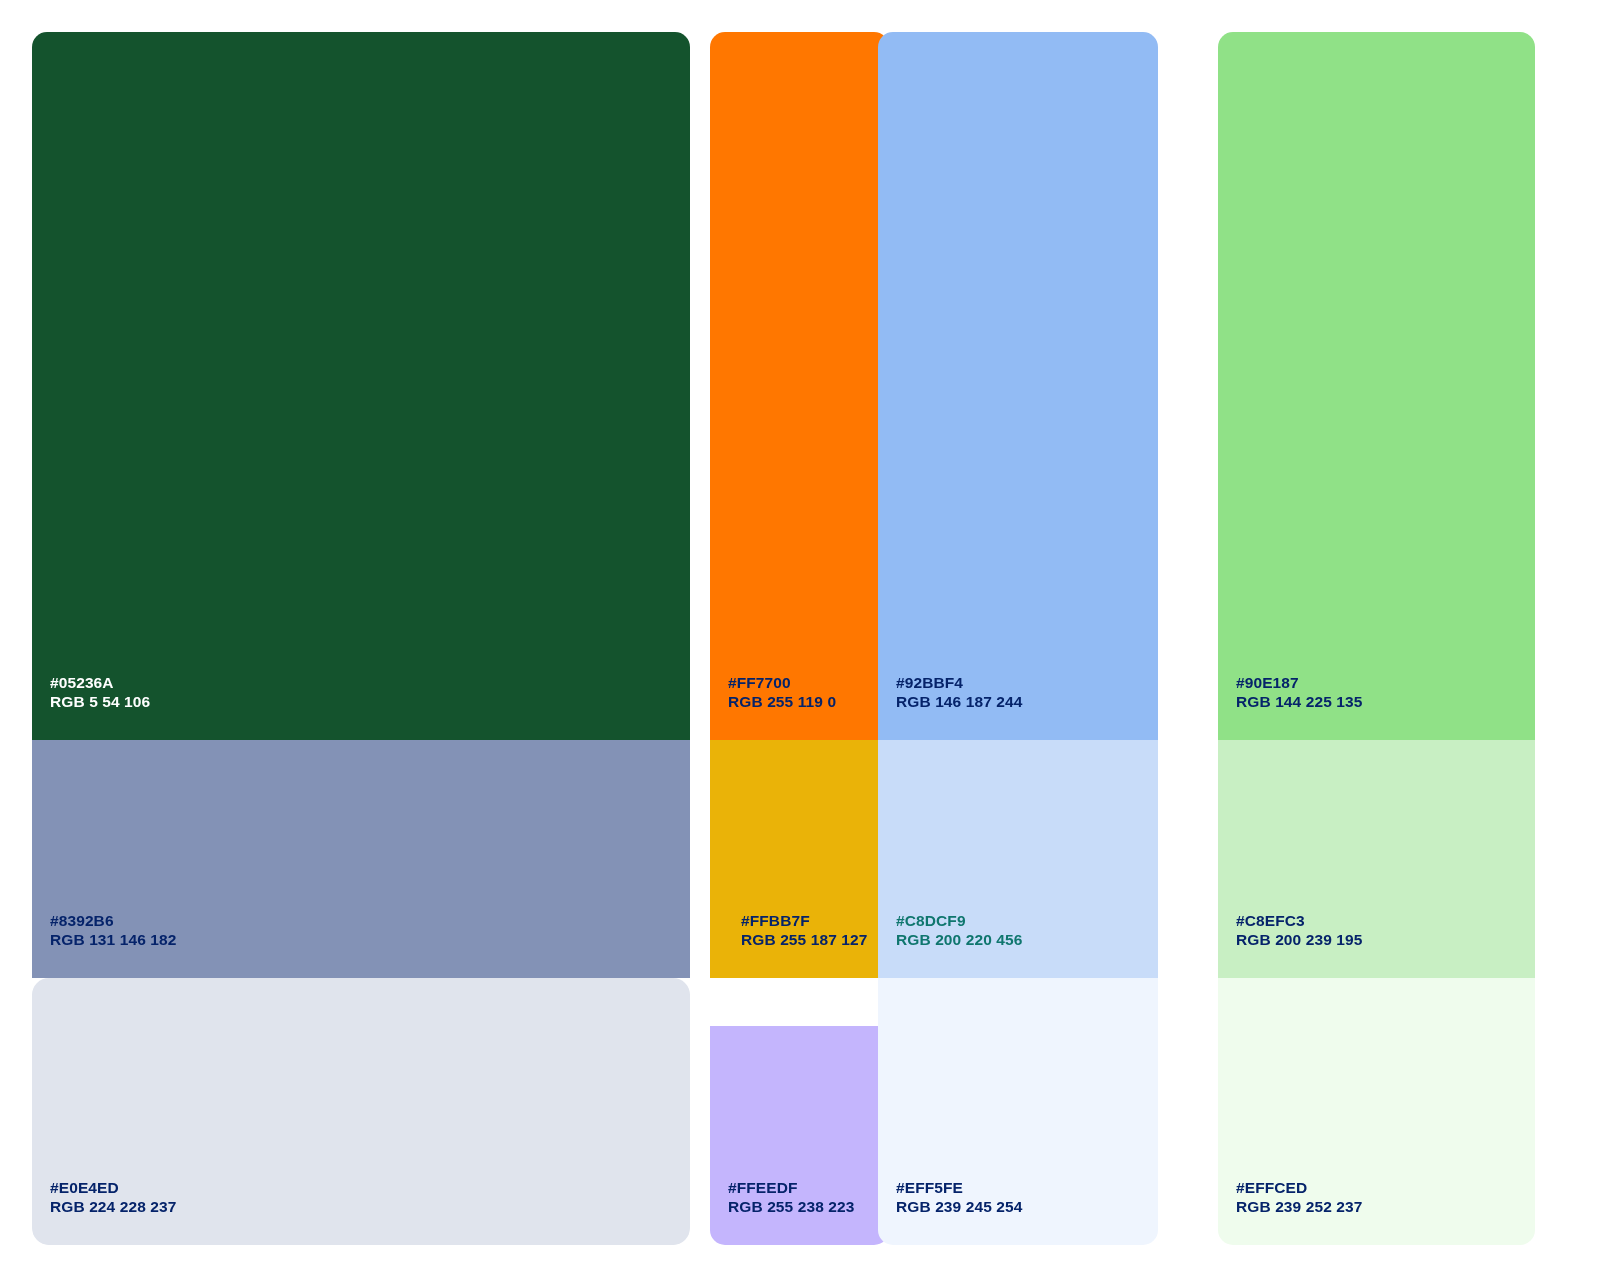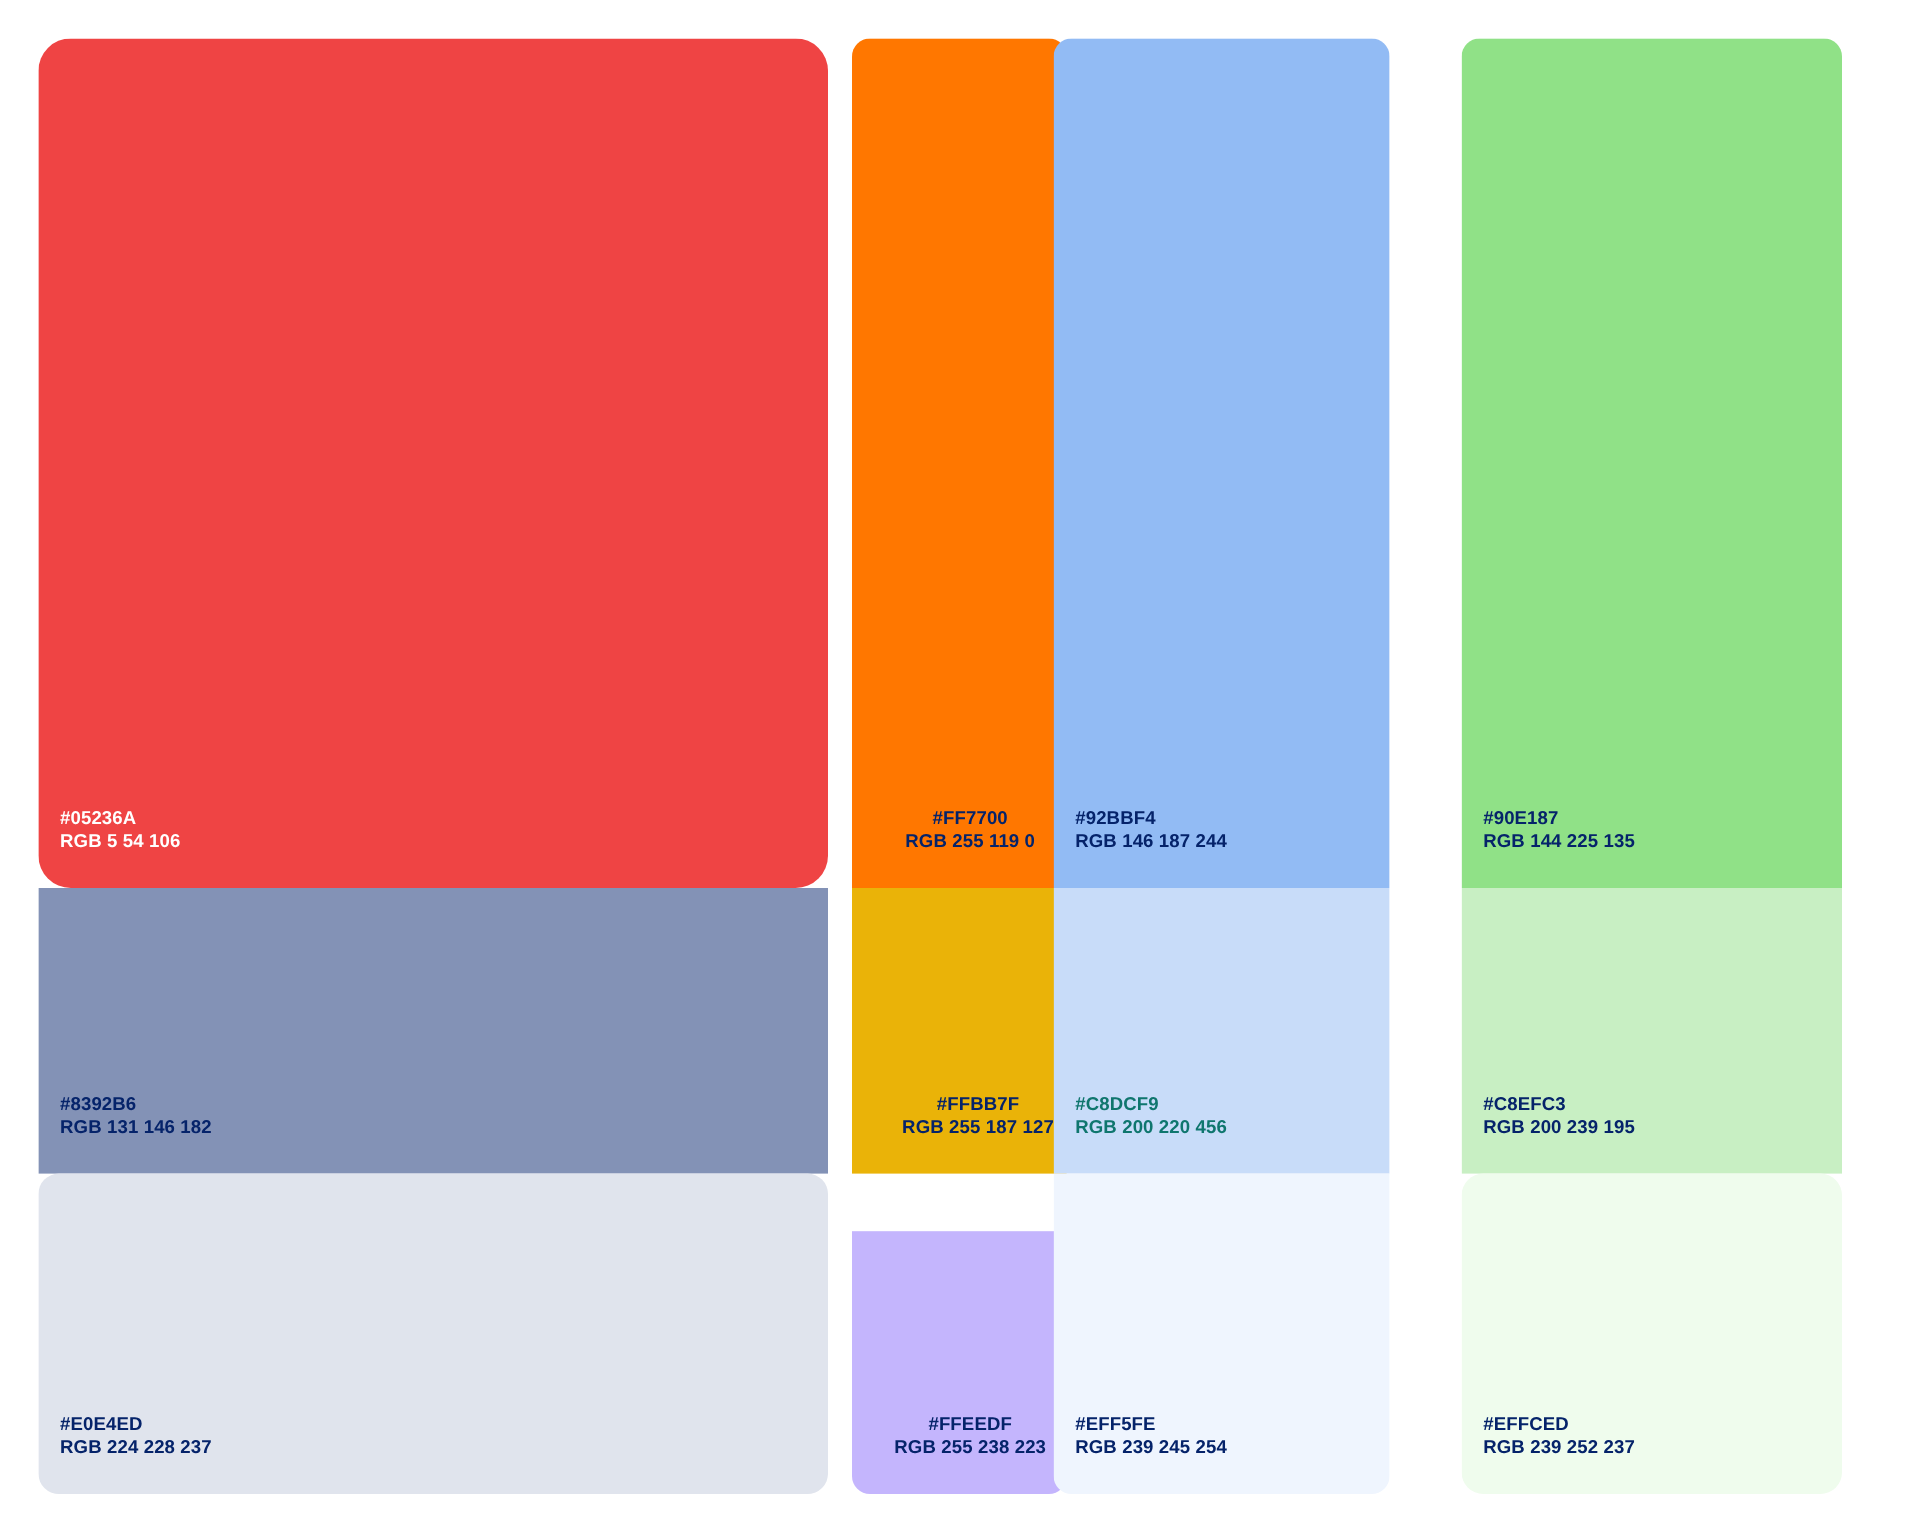--- a/index.html
+++ b/index.html
@@ -22,21 +22,21 @@
   .swatch-column {
     position: absolute;
     top: 32px;
     height: 1213px;
     border-radius: 15px;
     overflow: hidden;
     display: flex;
     flex-direction: column;
   }
   .col-1 { left: 32px;   width: 658px; }
-  .col-2 { left: 710px;  width: 179px; text-align: center; }
+  .col-2 { left: 710px;  width: 179px; }
   .col-3 { left: 878px;  width: 280px; }
   .col-4 { left: 1218px; width: 317px; }
 
   .swatch-band {
     position: relative;
     box-sizing: border-box;
     display: flex;
     flex-direction: column;
     justify-content: flex-end;
     padding: 0 0 28px 18px;
@@ -54,21 +54,21 @@
   }
   .swatch-hex { display: block; }
   .swatch-rgb { display: block; }
 </style>
 </head>
 <body style="background: rgb(255, 255, 255);">
 
 <div class="palette-board">
 
   <div class="swatch-column col-1">
-    <div class="swatch-band band-base" style="background-color: #ef4444; color: rgb(255, 255, 255); border-radius: 27px;">
+    <div class="swatch-band band-base" style="background-color: #14532d; color: rgb(255, 255, 255);">
       <div class="swatch-label">
         <span class="swatch-hex">#05236A</span>
         <span class="swatch-rgb">RGB 5 54 106</span>
       </div>
     </div>
     <div class="swatch-band band-mid" style="background-color: rgb(131, 146, 182); color: rgb(5, 35, 106);">
       <div class="swatch-label">
         <span class="swatch-hex">#8392B6</span>
         <span class="swatch-rgb">RGB 131 146 182</span>
       </div>
@@ -129,21 +129,21 @@
         <span class="swatch-hex">#90E187</span>
         <span class="swatch-rgb">RGB 144 225 135</span>
       </div>
     </div>
     <div class="swatch-band band-mid" style="background-color: rgb(200, 239, 195); color: rgb(5, 35, 106);">
       <div class="swatch-label">
         <span class="swatch-hex">#C8EFC3</span>
         <span class="swatch-rgb">RGB 200 239 195</span>
       </div>
     </div>
-    <div class="swatch-band band-tint" style="background-color: rgb(239, 252, 237); color: rgb(5, 35, 106); border-radius: 18px;">
+    <div class="swatch-band band-tint" style="background-color: rgb(239, 252, 237); color: rgb(5, 35, 106);">
       <div class="swatch-label">
         <span class="swatch-hex">#EFFCED</span>
         <span class="swatch-rgb">RGB 239 252 237</span>
       </div>
     </div>
   </div>
 
 </div>
 
 </body></html>

